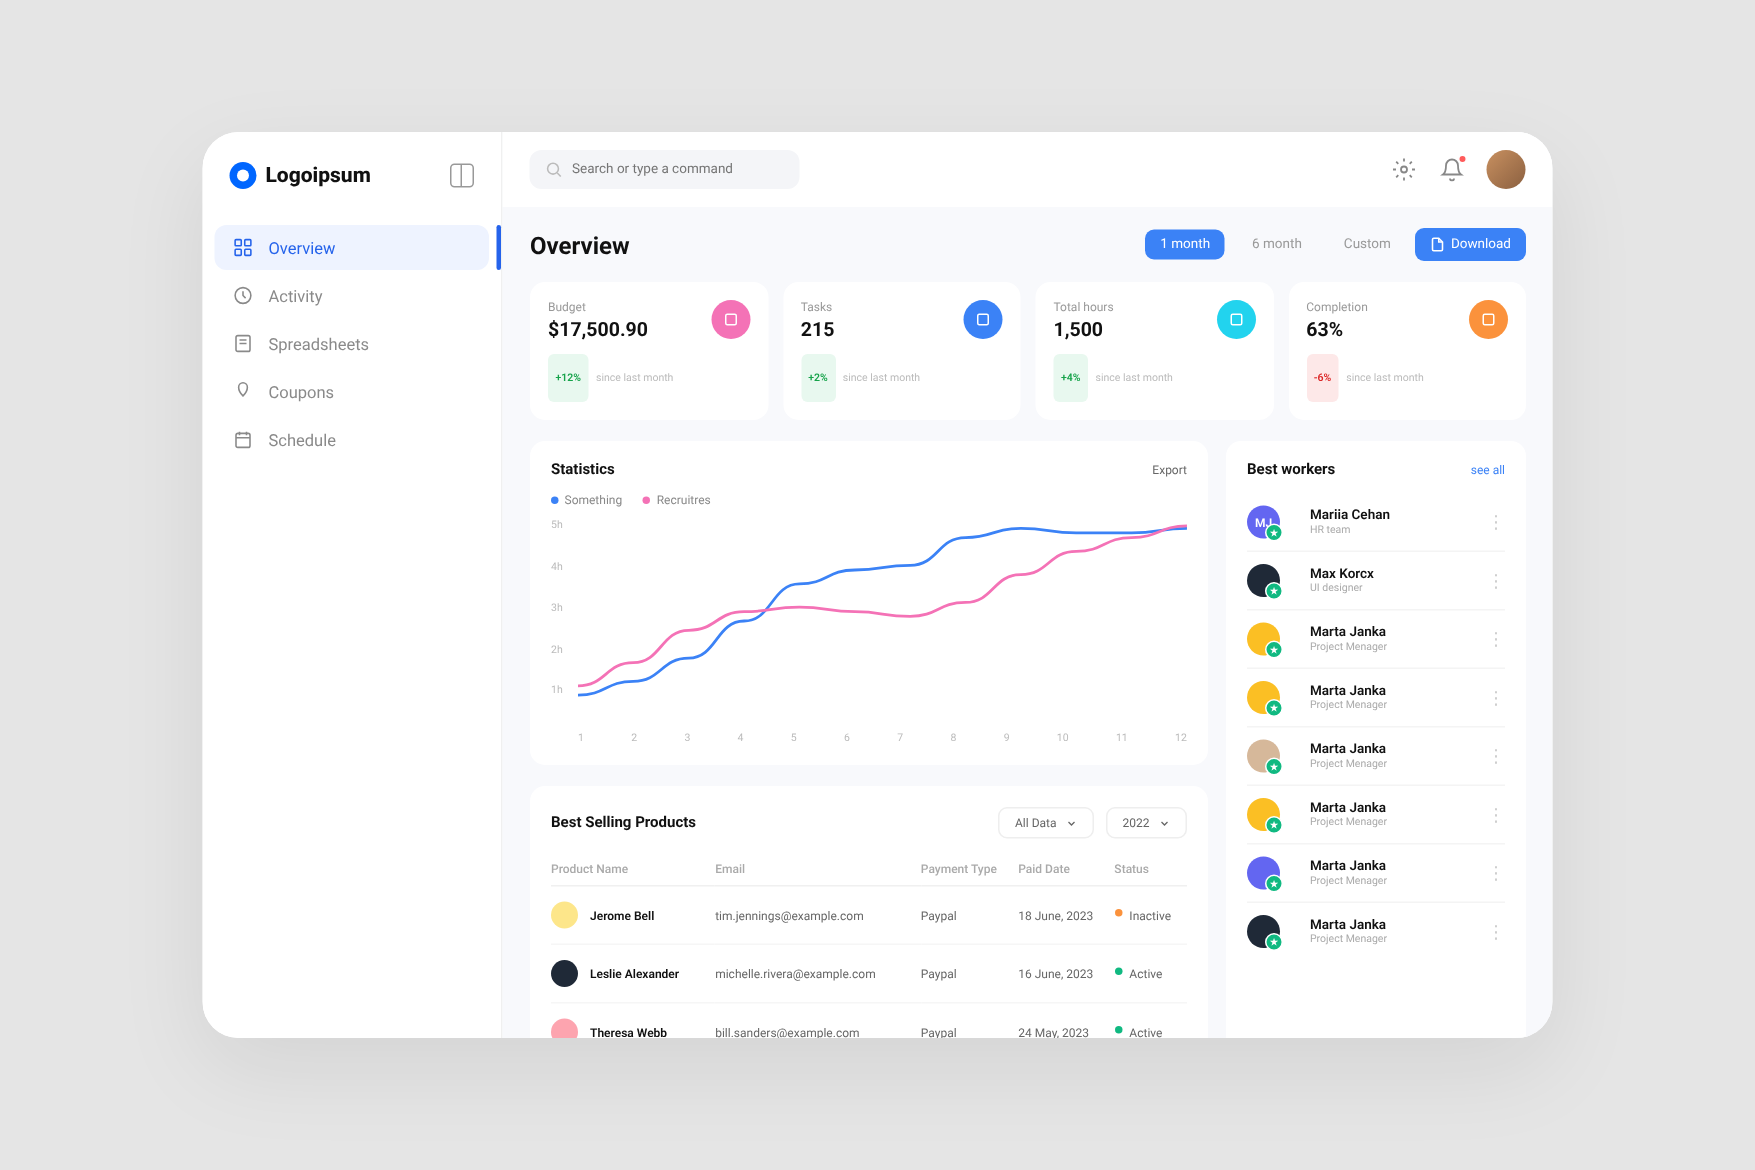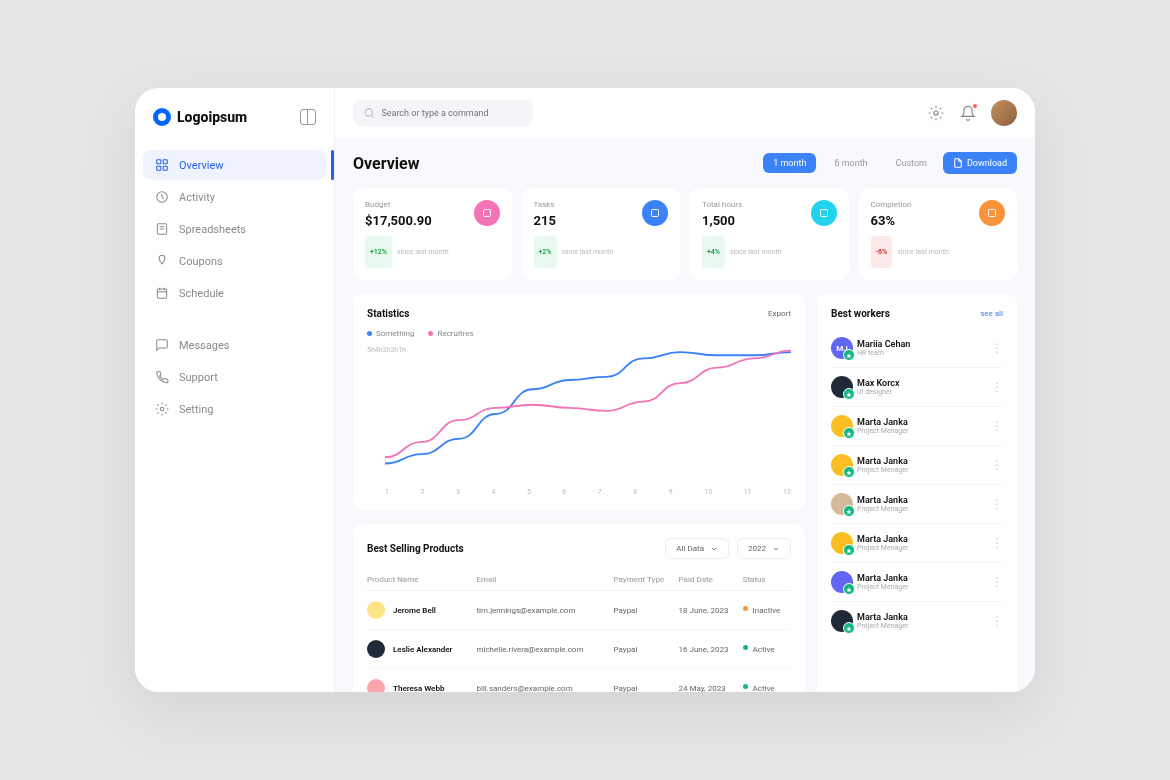--- a/index.html
+++ b/index.html
@@ -47,24 +47,24 @@
 .grid2{display:grid;grid-template-columns:1fr 200px;gap:12px}
 .panel{background:#fff;border-radius:10px;padding:14px}
 .panel-head{display:flex;align-items:center;justify-content:space-between;margin-bottom:10px}
 .panel-title{font-size:10px;font-weight:700;color:#111}
 .panel-link{font-size:8px;color:#3b82f6;cursor:pointer}
 .panel-act{font-size:8px;color:#666;cursor:pointer}
 .legend{display:flex;gap:14px;font-size:8px;color:#888;margin-bottom:8px}
 .legend span{display:flex;align-items:center;gap:4px}
 .dot{width:5px;height:5px;border-radius:50%}
 .chart{position:relative;height:150px}
-.ylabels{position:absolute;left:0;top:0;bottom:12px;display:flex;flex-direction:row;justify-content:center;font-size:7px;color:#bbb}
+.ylabels{position:absolute;left:0;top:0;bottom:32px;display:flex;flex-direction:column;justify-content:space-between;font-size:7px;color:#bbb}
 .plot{position:absolute;left:18px;right:0;top:0;bottom:16px}
 .xlabels{position:absolute;left:18px;right:0;bottom:0;display:flex;justify-content:space-between;font-size:7px;color:#bbb}
-.worker{display:flex;align-items:center;gap:4px;padding:8px 0;border-bottom:1px solid #f4f4f4}
+.worker{display:flex;align-items:center;gap:20px;padding:8px 0;border-bottom:1px solid #f4f4f4}
 .worker:last-child{border-bottom:0}
 .wav{width:22px;height:22px;border-radius:50%;position:relative;flex-shrink:0}
 .wav::after{content:'★';position:absolute;bottom:-2px;right:-2px;width:10px;height:10px;background:#10b981;border-radius:50%;font-size:6px;color:#fff;display:flex;align-items:center;justify-content:center;border:1.5px solid #fff}
 .wname{font-size:9px;font-weight:600;color:#111}
 .wrole{font-size:7px;color:#aaa}
 .wmore{margin-left:auto;color:#ccc;font-size:12px;cursor:pointer}
 .products{margin-top:14px}
 .prod-head{display:flex;align-items:center;margin-bottom:10px}
 .selects{margin-left:auto;display:flex;gap:8px}
 .sel{font-size:8px;padding:5px 10px;border:1px solid #eee;border-radius:6px;display:flex;align-items:center;gap:6px;cursor:pointer;color:#666}
@@ -124,41 +124,20 @@
           <svg class="nav-ico" viewBox="0 0 24 24" fill="none" stroke="currentColor" stroke-width="1.8">
             <rect x="4" y="5" width="16" height="16" rx="2"></rect>
             <line x1="4" y1="10" x2="20" y2="10"></line>
             <line x1="8" y1="3" x2="8" y2="7"></line>
             <line x1="16" y1="3" x2="16" y2="7"></line>
           </svg>
           <span>Schedule</span>
         </li>
       </ul>
     <div class="nav-sep"></div>
-    <ul class="nav" id="nav2">
-        <li>
-          <svg class="nav-ico" viewBox="0 0 24 24" fill="none" stroke="currentColor" stroke-width="1.8">
-            <path d="M21 15a2 2 0 01-2 2H7l-4 4V5a2 2 0 012-2h14a2 2 0 012 2z"></path>
-          </svg>
-          <span>Messages</span>
-        </li>
-        <li>
-          <svg class="nav-ico" viewBox="0 0 24 24" fill="none" stroke="currentColor" stroke-width="1.8">
-            <path d="M22 16.92V21a1 1 0 01-1.1 1 19 19 0 01-18-18A1 1 0 014 3h4.09a1 1 0 011 .75l1 4a1 1 0 01-.29 1L8 10.5a16 16 0 006 6l1.72-1.72a1 1 0 011-.29l4 1a1 1 0 01.75 1z"></path>
-          </svg>
-          <span>Support</span>
-        </li>
-        <li>
-          <svg class="nav-ico" viewBox="0 0 24 24" fill="none" stroke="currentColor" stroke-width="1.8">
-            <circle cx="12" cy="12" r="3"></circle>
-            <path d="M12 1v3m0 16v3M4.2 4.2l2.1 2.1m11.4 11.4l2.1 2.1M1 12h3m16 0h3M4.2 19.8l2.1-2.1m11.4-11.4l2.1-2.1"></path>
-          </svg>
-          <span>Setting</span>
-        </li>
-      </ul>
   </aside>
 
   <main class="main">
     <div class="topbar">
       <div class="search">
         <svg class="nav-ico" viewBox="0 0 24 24" fill="none" stroke="#bbb" stroke-width="2">
             <circle cx="11" cy="11" r="7"></circle>
             <line x1="21" y1="21" x2="16.5" y2="16.5"></line>
           </svg>
         <input placeholder="Search or type a command" style="">

